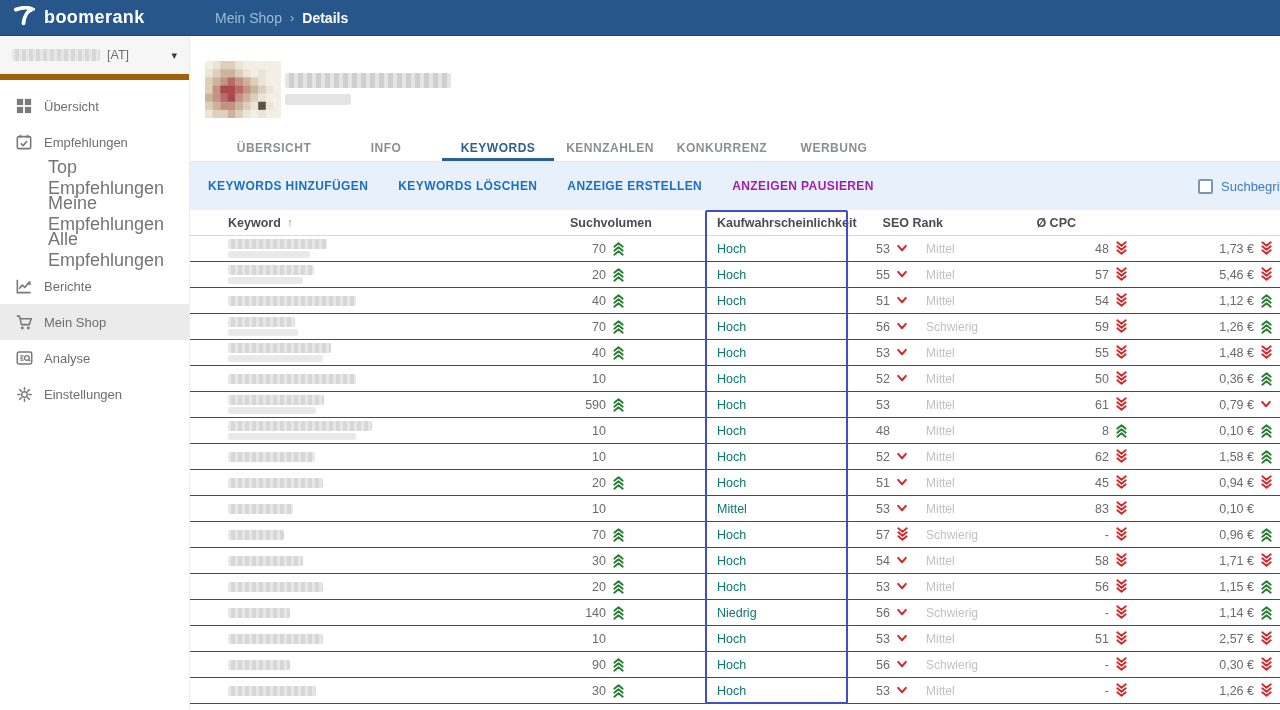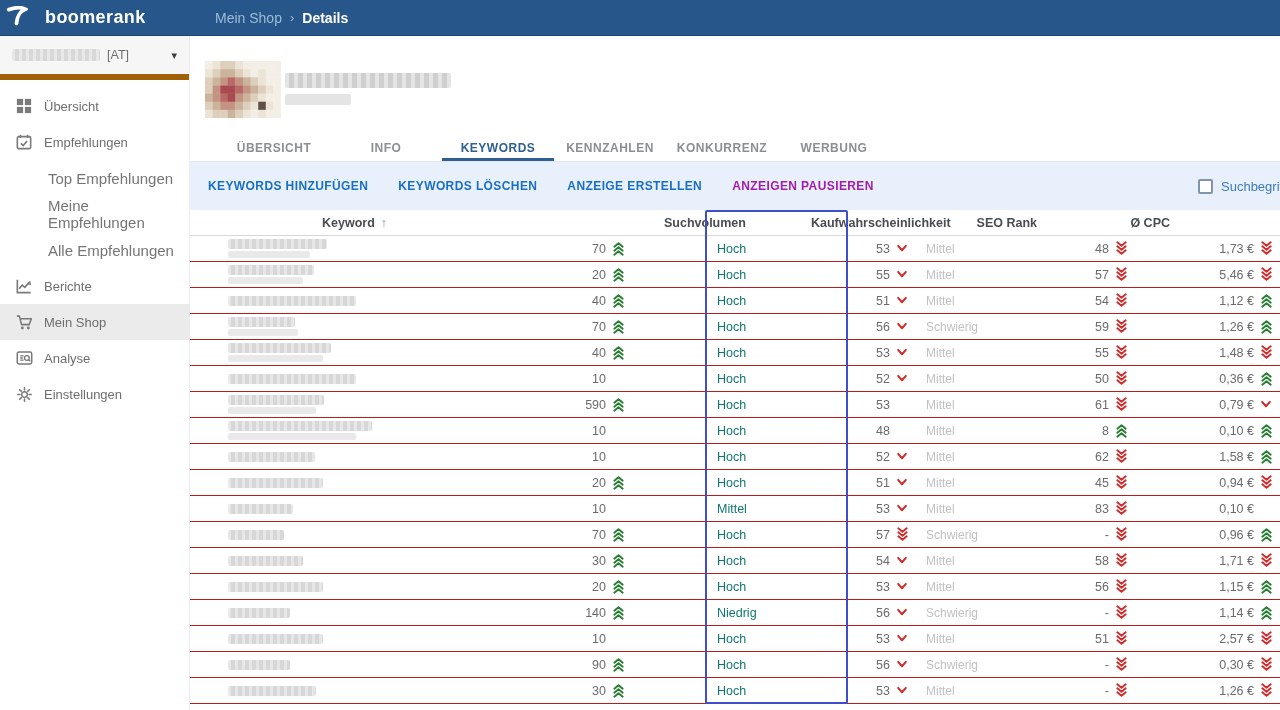--- a/index.html
+++ b/index.html
@@ -3,42 +3,42 @@
 <meta charset="utf-8">
 <style>
   * { margin:0; padding:0; box-sizing:border-box; }
   html,body { width:1280px; height:710px; overflow:hidden; background:#fff;
     font-family:"Liberation Sans","DejaVu Sans",sans-serif; }
   .app { position:relative; width:1280px; height:710px; background:#fff; }
 
   
   .topbar { position:absolute; left:0; top:0; width:1280px; height:36px;
     background:#27568a; display:flex; align-items:center; border-bottom:1px solid #1d4572; }
-  .logo { width:190px; display:flex; align-items:center; gap:17px; padding-left:6px; cursor:pointer; }
+  .logo { width:190px; display:flex; align-items:center; gap:9px; padding-left:13px; cursor:pointer; }
   .logo-text { color:#fff; font-size:18px; font-weight:600; letter-spacing:.4px; }
   .breadcrumb { display:flex; align-items:center; gap:8px; margin-left:25px; font-size:14px; }
   .bc-parent { color:#9dbcd6; text-decoration:none; cursor:pointer; }
   .bc-sep { color:#9dbcd6; font-size:13px; }
   .bc-current { color:#fff; font-weight:700; }
 
   
   .sidebar { position:absolute; left:0; top:36px; width:190px; height:674px;
     background:#fff; border-right:1px solid #ececec; }
   .shop-selector { height:44px; background:#f6f6f6; border-bottom:6px solid #a16207;
     display:flex; align-items:center; padding:0 12px; cursor:pointer; font-size:12.5px; color:#6f6f6f; }
   .sel-blur { width:88px; height:12px; background:#d8d8d8; border-radius:2px; margin-right:7px;
     background-image:repeating-linear-gradient(90deg, rgba(255,255,255,.4) 0 3px, transparent 3px 7px); }
   .sel-caret { margin-left:auto; color:#3c3c3c; font-size:11px; }
   .side-nav { padding-top:8px; }
   .nav-item { height:36px; display:flex; align-items:center; padding-left:15px;
     font-size:13px; color:#6e6e6e; cursor:pointer; }
   .nav-item.active { background:#ebebeb; }
   .nav-item .nicon { width:18px; height:18px; margin-right:11px; display:flex;
     align-items:center; justify-content:center; flex:none; }
-  .nav-item.sub { padding-left:48px; font-size:15px; color:#757575; }
+  .nav-item.sub { padding-left:48px; font-size:18px; color:#757575; }
 
   
   .main { position:absolute; left:190px; top:36px; width:1090px; height:674px; background:#fff; }
 
   .shop-header { position:relative; height:100px; }
   .shop-logo { position:absolute; left:15px; top:25px; width:76px; height:57px; }
   .shop-name-blur { position:absolute; left:95px; top:37px; width:166px; height:15px;
     background:#cfcfcf; border-radius:2px;
     background-image:repeating-linear-gradient(90deg, rgba(255,255,255,.45) 0 4px, transparent 4px 9px); }
   .shop-sub-blur { position:absolute; left:95px; top:58px; width:66px; height:11px;
@@ -55,21 +55,21 @@
   .act-btn.disabled { color:#a21caf; cursor:default; }
   .search-terms { margin-left:auto; display:flex; align-items:center; white-space:nowrap;
     padding-left:10px; width:92px; flex:none; overflow:visible; }
   .checkbox { width:15px; height:15px; border:2px solid #7e95ab; border-radius:2px;
     background:#fff; margin-right:8px; flex:none; cursor:pointer; }
   .search-terms-label { font-size:13px; color:#3f7ab8; }
 
   
   .table-wrap { position:relative; }
   .trow, .thead { display:flex; height:26px; align-items:center; border-bottom:1px solid #b91c1c; }
-  .thead { font-size:12.5px; color:#494d52; font-weight:600; border-bottom:1px solid #d9d9d9;justify-content:center; }
+  .thead { font-size:12.5px; color:#494d52; font-weight:600; border-bottom:1px solid #d9d9d9; }
   .cell { display:flex; align-items:center; height:100%; flex:none; overflow:visible; white-space:nowrap; }
   .c-kw   { width:380px; padding-left:38px; }
   .c-sv   { width:58px;  justify-content:flex-end; }
   .c-g1   { width:77px; }
   .c-kauf { width:143px; padding-left:12px; }
   .c-g2   { width:22px; }
   .c-schw { width:188px; }
   .c-rank { width:113px; justify-content:flex-end; padding-right:40px; }
   .c-cpc  { width:109px; justify-content:flex-end; padding-right:4px; }
   .num { font-size:12.5px; color:#6b6b6b; }

